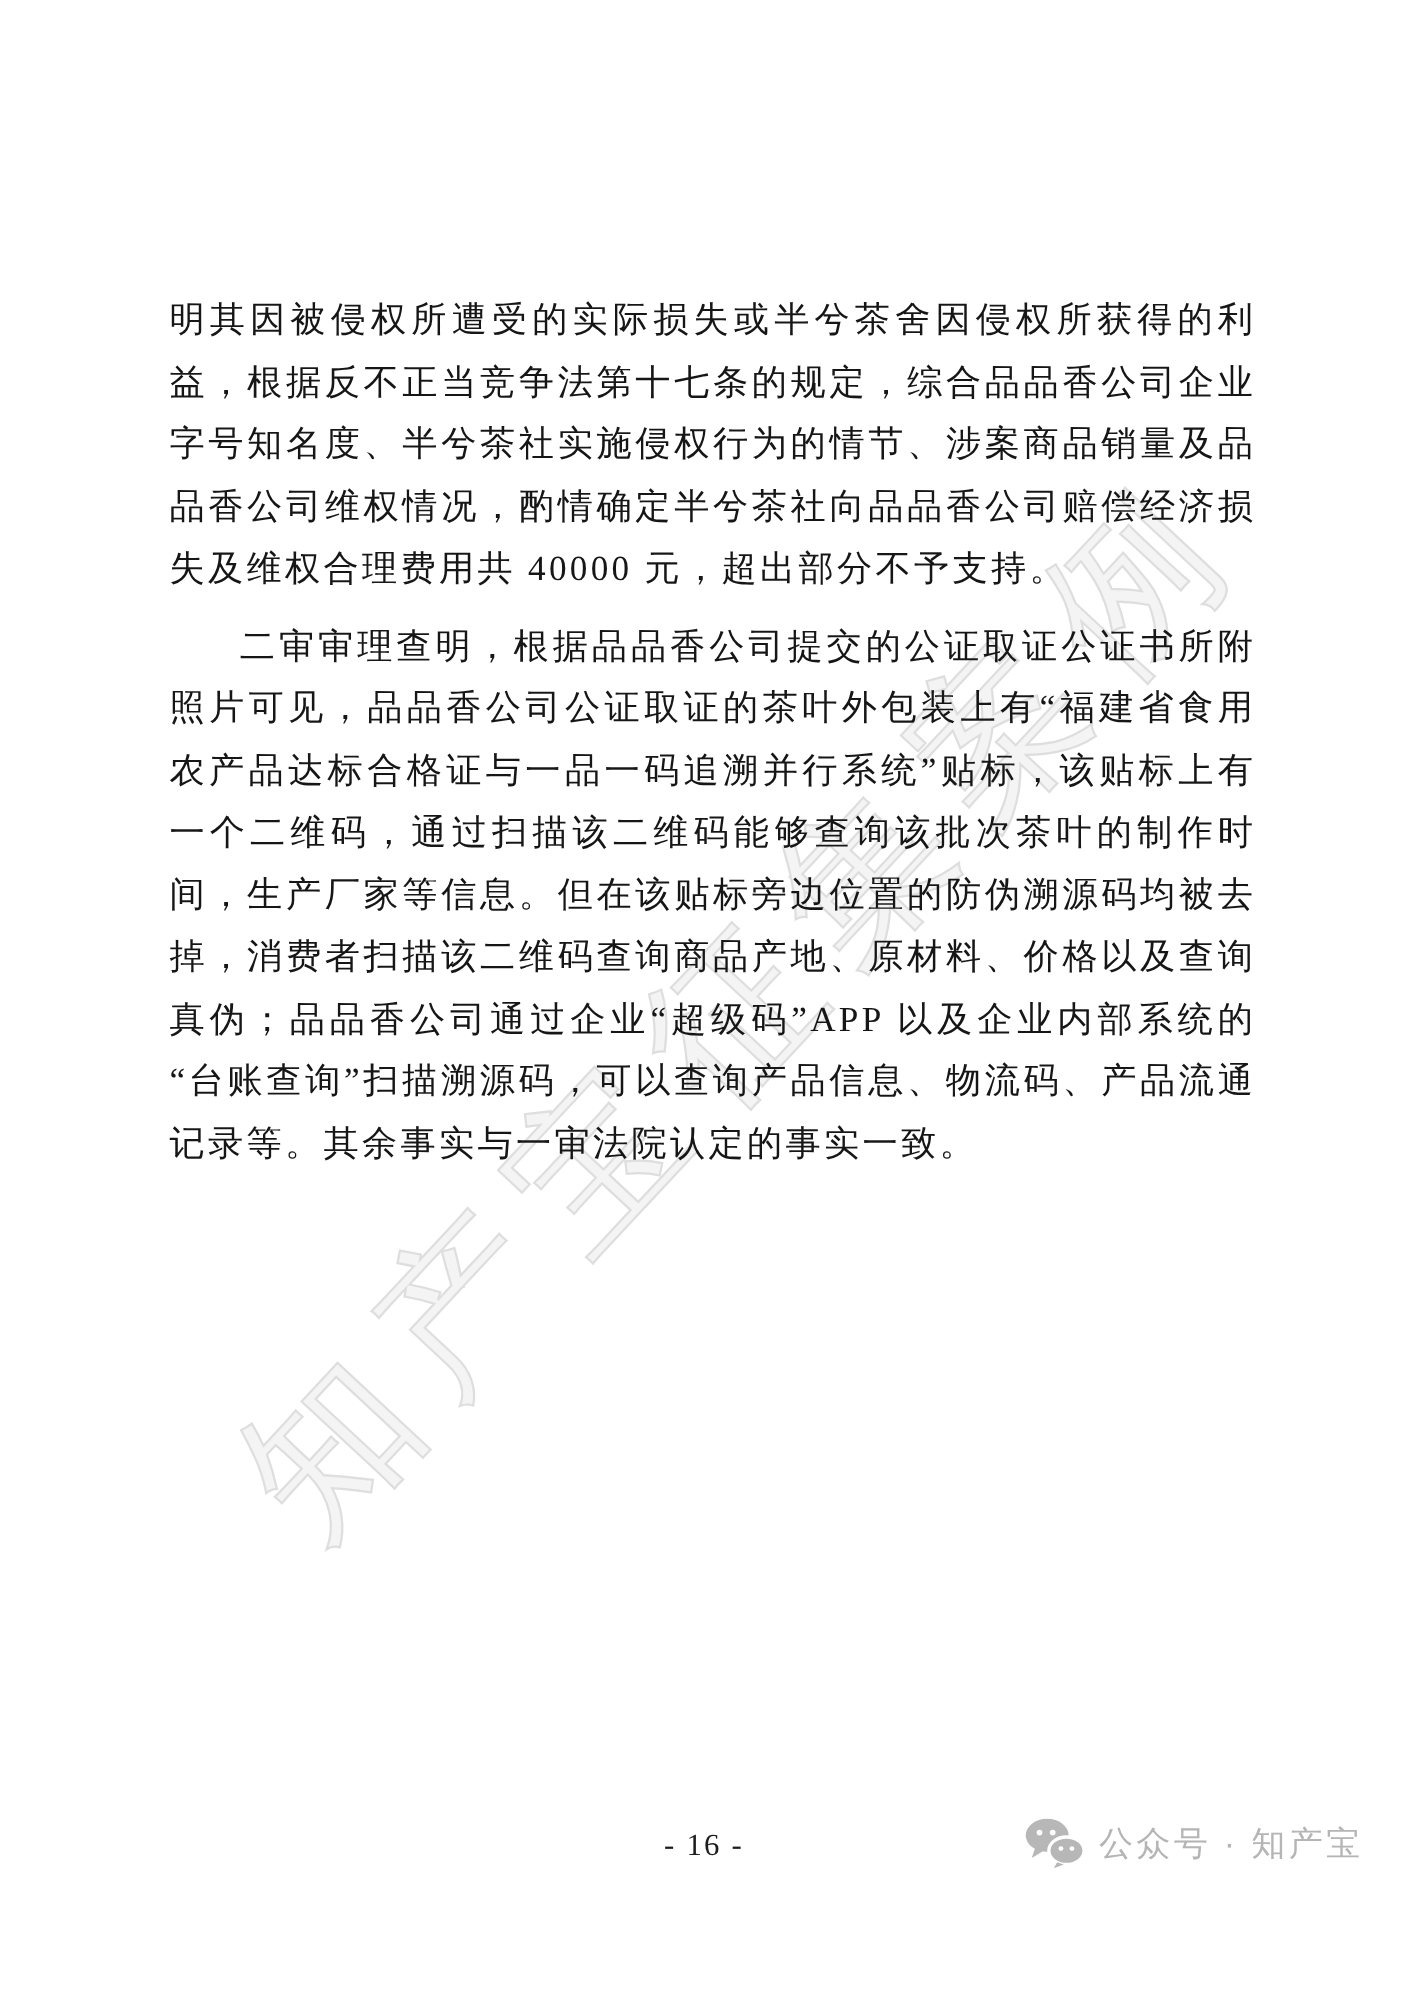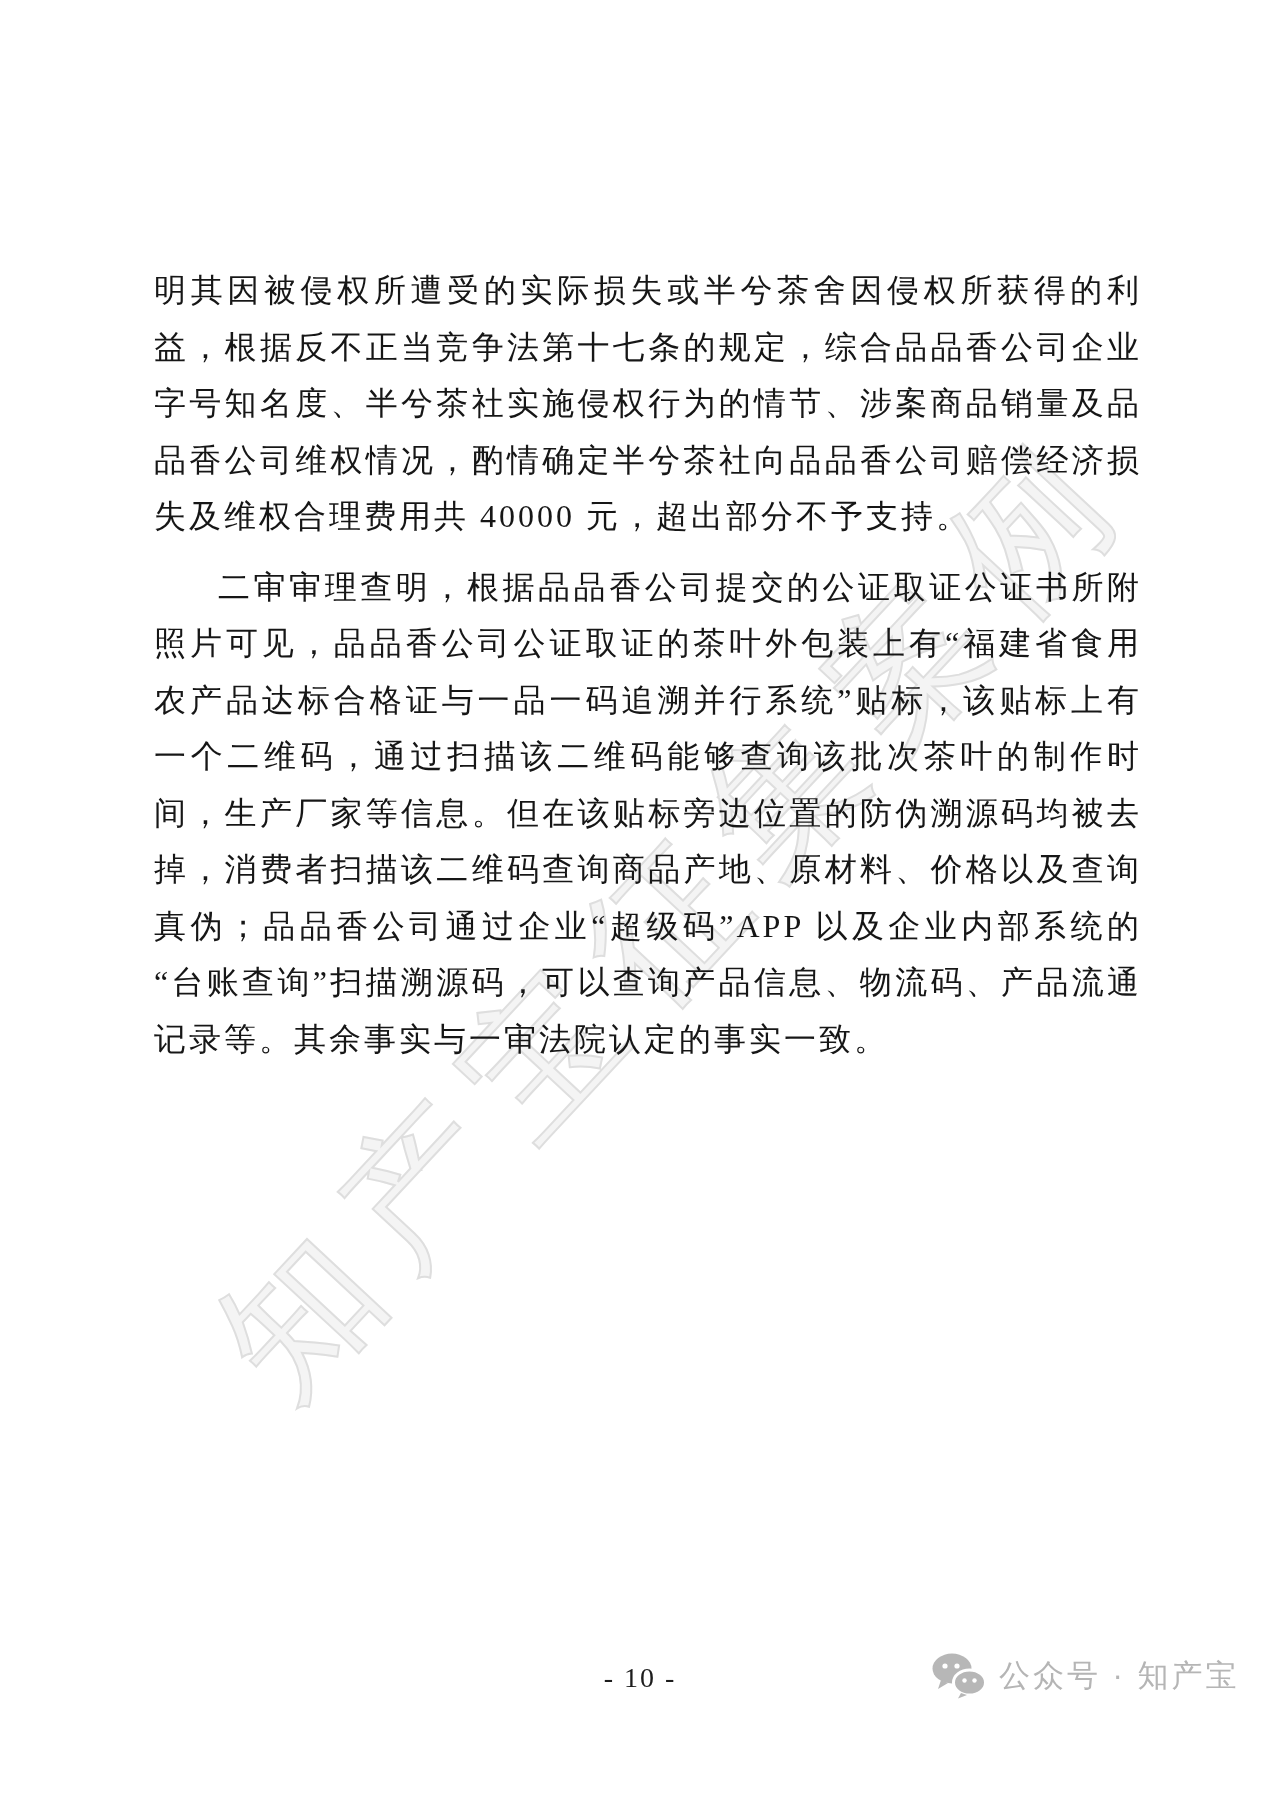--- a/index.html
+++ b/index.html
@@ -79,21 +79,21 @@
 </head>
 <body>
 
 <div class="watermark">知产宝征集案例</div>
 
 <div class="doc-body">
     <p class="para">明其因被侵权所遭受的实际损失或半兮茶舍因侵权所获得的利益，根据反不正当竞争法第十七条的规定，综合品品香公司企业字号知名度、半兮茶社实施侵权行为的情节、涉案商品销量及品品香公司维权情况，酌情确定半兮茶社向品品香公司赔偿经济损失及维权合理费用共 40000 元，超出部分不予支持。</p>
     <p class="para indent">二审审理查明，根据品品香公司提交的公证取证公证书所附照片可见，品品香公司公证取证的茶叶外包装上有“福建省食用农产品达标合格证与一品一码追溯并行系统”贴标，该贴标上有一个二维码，通过扫描该二维码能够查询该批次茶叶的制作时间，生产厂家等信息。但在该贴标旁边位置的防伪溯源码均被去掉，消费者扫描该二维码查询商品产地、原材料、价格以及查询真伪；品品香公司通过企业“超级码”APP 以及企业内部系统的“台账查询”扫描溯源码，可以查询产品信息、物流码、产品流通记录等。其余事实与一审法院认定的事实一致。</p>
   </div>
 
-<div class="page-number">- 10 -</div>
+<div class="page-number">- 16 -</div>
 
 <div class="footer-brand">
   <span>
     <svg class="wechat-icon" width="56" height="46" viewBox="0 0 56 46" aria-hidden="true">
 
       <g>
         <ellipse cx="21" cy="15.5" rx="19.5" ry="15" fill="#b7b7b7"></ellipse>
         <path d="M10 27 L7 36 L17 30 Z" fill="#b7b7b7"></path>
         <circle cx="14" cy="13" r="2.6" fill="#ffffff"></circle>
         <circle cx="26" cy="13" r="2.6" fill="#ffffff"></circle>

